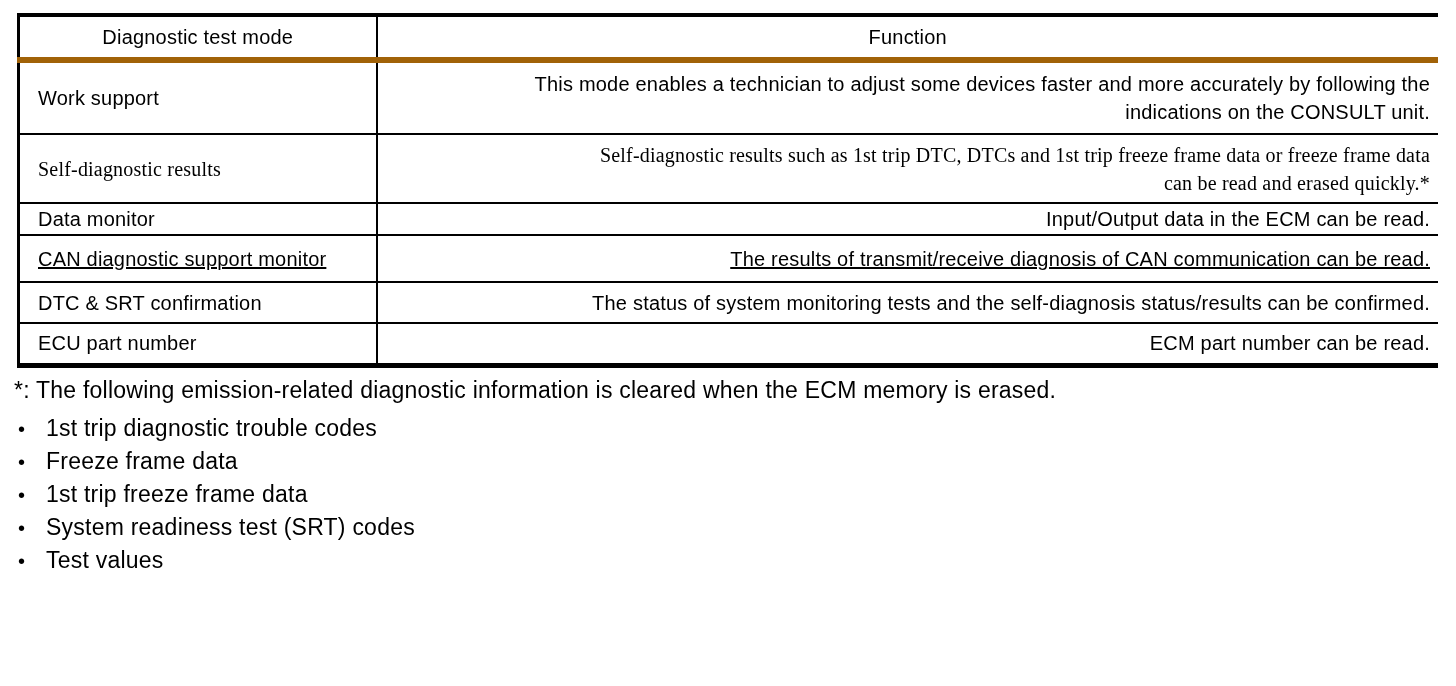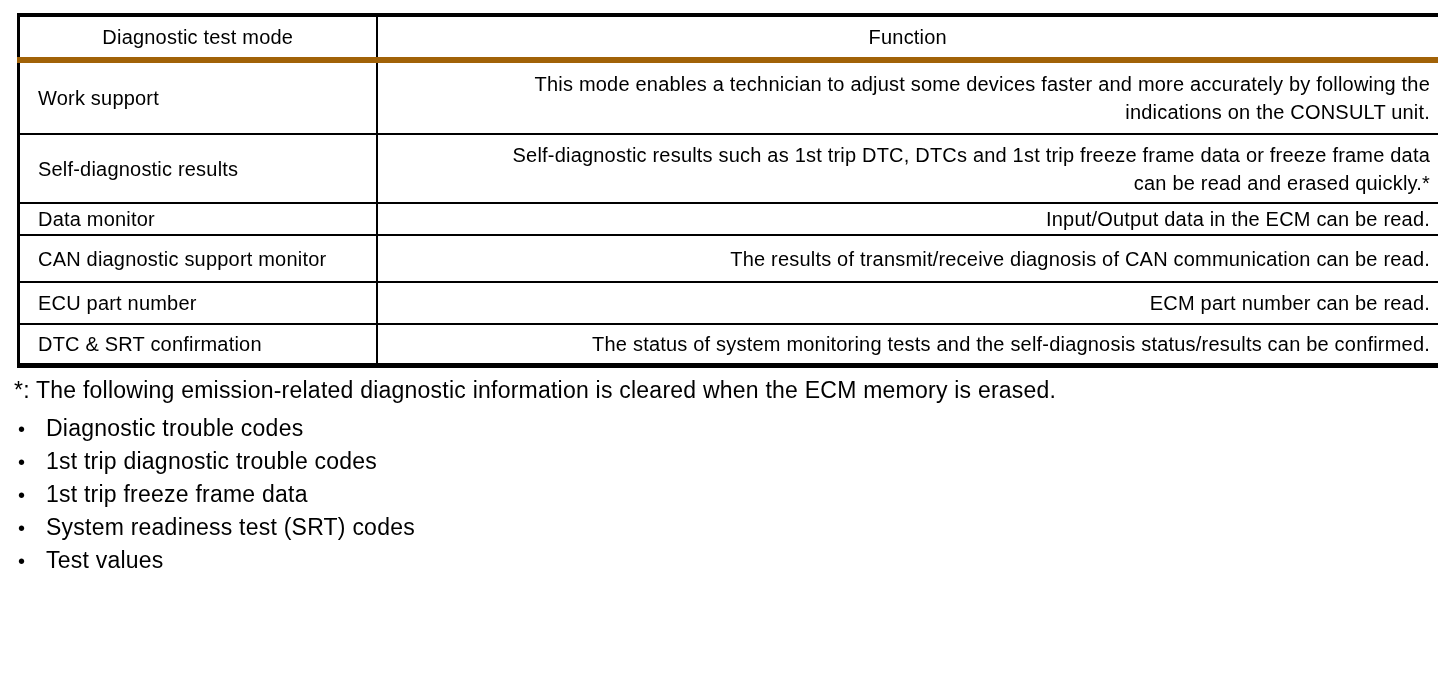--- a/index.html
+++ b/index.html
@@ -95,52 +95,52 @@
         <th class="mode-head">Diagnostic test mode</th>
         <th>Function</th>
       </tr>
     </thead>
     <tbody>
       <tr style="height:74px;">
         <td class="mode-cell">Work support</td>
         <td class="function-cell">This mode enables a technician to adjust some devices faster and more accurately by following the
 indications on the CONSULT unit.</td>
       </tr>
-      <tr style="height:69px;">
+      <tr style="height:69px;font-family:Liberation Serif, serif;">
         <td class="mode-cell">Self-diagnostic results</td>
         <td class="function-cell">Self-diagnostic results such as 1st trip DTC, DTCs and 1st trip freeze frame data or freeze frame data
 can be read and erased quickly.*</td>
       </tr>
       <tr style="height:28px;margin-left:32px;">
         <td class="mode-cell">Data monitor</td>
         <td class="function-cell">Input/Output data in the ECM can be read.</td>
       </tr>
-      <tr style="height:47px;">
+      <tr style="height:47px;text-decoration:underline;">
         <td class="mode-cell">CAN diagnostic support monitor</td>
         <td class="function-cell">The results of transmit/receive diagnosis of CAN communication can be read.</td>
+      </tr>
+      <tr style="height:41px;">
+        <td class="mode-cell">DTC &amp; SRT confirmation</td>
+        <td class="function-cell">The status of system monitoring tests and the self-diagnosis status/results can be confirmed.</td>
       </tr>
       <tr style="height:42px;">
         <td class="mode-cell">ECU part number</td>
         <td class="function-cell">ECM part number can be read.</td>
-      </tr>
-      <tr style="height:41px;">
-        <td class="mode-cell">DTC &amp; SRT confirmation</td>
-        <td class="function-cell">The status of system monitoring tests and the self-diagnosis status/results can be confirmed.</td>
       </tr>
     </tbody>
   </table>
 
   <div class="footnote">*: The following emission-related diagnostic information is cleared when the ECM memory is erased.</div>
 
   <ul class="footnote-list">
     <li>
-      <span class="bullet-glyph">•</span><span>Diagnostic trouble codes</span>
+      <span class="bullet-glyph">•</span><span>1st trip diagnostic trouble codes</span>
     </li>
     <li>
-      <span class="bullet-glyph">•</span><span>1st trip diagnostic trouble codes</span>
+      <span class="bullet-glyph">•</span><span>Freeze frame data</span>
     </li>
     <li>
       <span class="bullet-glyph">•</span><span>1st trip freeze frame data</span>
     </li>
     <li>
       <span class="bullet-glyph">•</span><span>System readiness test (SRT) codes</span>
     </li>
     <li>
       <span class="bullet-glyph">•</span><span>Test values</span>
     </li>

